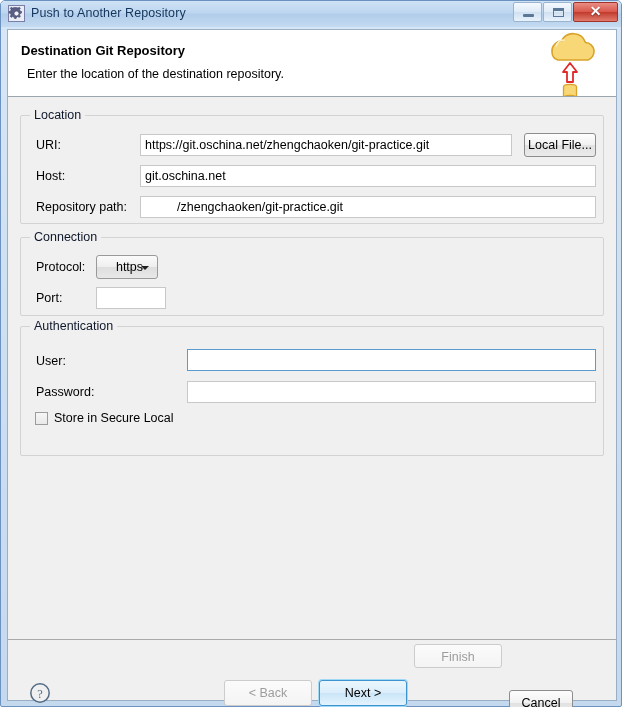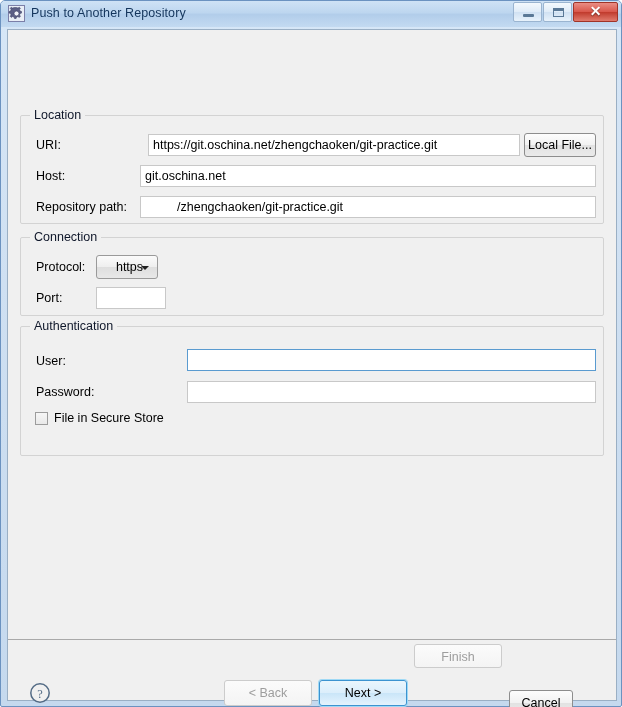--- a/index.html
+++ b/index.html
@@ -289,26 +289,42 @@
         <div class="glyph-max"></div>
       </div>
       <div class="win-btn close">
         <div class="glyph-close">✕</div>
       </div>
     </div>
   </div>
 
   <div class="client">
 
+    <div class="pagehdr">
+      <div class="pagehdr-title">Destination Git Repository</div>
+      <div class="pagehdr-desc">Enter the location of the destination repository.</div>
+
+      <svg class="hdr-art" viewBox="0 0 88 78">
+
+        <path d="M30 26 a10 10 0 0 1 9.5 -11 a13 13 0 0 1 24 1.5 a9 9 0 0 1 2.5 17.5 h-30 a8.5 8.5 0 0 1 -6 -8z" fill="#f7d776" stroke="#d9a32a" stroke-width="1.6" stroke-linejoin="round"></path>
+        <path d="M34 20 a9 9 0 0 1 8 -6" fill="none" stroke="#fdf0c2" stroke-width="1.6" stroke-linecap="round"></path>
+
+        <path d="M48 37 l-7 9 h4 v10 h6 v-10 h4 z" fill="#ffffff" stroke="#e02a2a" stroke-width="1.8" stroke-linejoin="round"></path>
+
+        <ellipse cx="48" cy="61" rx="6.5" ry="2.6" fill="#f7d776" stroke="#d9a32a" stroke-width="1.3"></ellipse>
+        <path d="M41.5 61 v11 a6.5 2.6 0 0 0 13 0 v-11" fill="#f7d776" stroke="#d9a32a" stroke-width="1.3"></path>
+        <ellipse cx="48" cy="72" rx="6.5" ry="2.6" fill="#f2cd5e" stroke="#d9a32a" stroke-width="1.3"></ellipse>
+      </svg>
+    </div>
 
     <div class="group" style="left:12px; top:85px; width:584px; height:109px;">
       <div class="group-title">Location</div>
 
       <div class="lbl" style="left:15px; top:22px;">URI:</div>
-      <div class="field" style="left:119px; top:18px; width:372px;margin-left:8px;">https://git.oschina.net/zhengchaoken/git-practice.git</div>
+      <div class="field" style="left:119px; top:18px; width:372px;">https://git.oschina.net/zhengchaoken/git-practice.git</div>
       <div class="btn" style="left:503px; top:17px; width:72px; height:24px; line-height:22px;">Local File...</div>
 
       <div class="lbl" style="left:15px; top:53px;">Host:</div>
       <div class="field" style="left:119px; top:49px; width:456px;">git.oschina.net</div>
 
       <div class="lbl" style="left:15px; top:84px;">Repository path:</div>
       <div class="field" style="left:119px; top:80px; width:456px;padding-left:36px;">/zhengchaoken/git-practice.git</div>
     </div>
 
     <div class="group" style="left:12px; top:207px; width:584px; height:79px;">
@@ -328,21 +344,21 @@
       <div class="group-title">Authentication</div>
 
       <div class="lbl" style="left:15px; top:27px;">User:</div>
       <div class="field focused" style="left:166px; top:22px; width:409px;"></div>
 
       <div class="lbl" style="left:15px; top:58px;">Password:</div>
       <div class="field" style="left:166px; top:54px; width:409px;"></div>
 
       <div class="chkrow" style="left:14px; top:84px;">
         <span class="chkbox"></span>
-        <span class="chklbl">File in Secure Store</span>
+        <span class="chklbl">Store in Secure Local</span>
       </div>
     </div>
 
     <div class="sep" style="top:609px;"></div>
 
     <svg class="help-icon" viewBox="0 0 22 22">
       <circle cx="11" cy="11" r="9.2" fill="#f0f0f0" stroke="#536b85" stroke-width="1.5"></circle>
       <text x="11" y="15.5" text-anchor="middle" font-family="Liberation Serif, serif" font-size="12.5" fill="#536b85">?</text>
     </svg>
 

